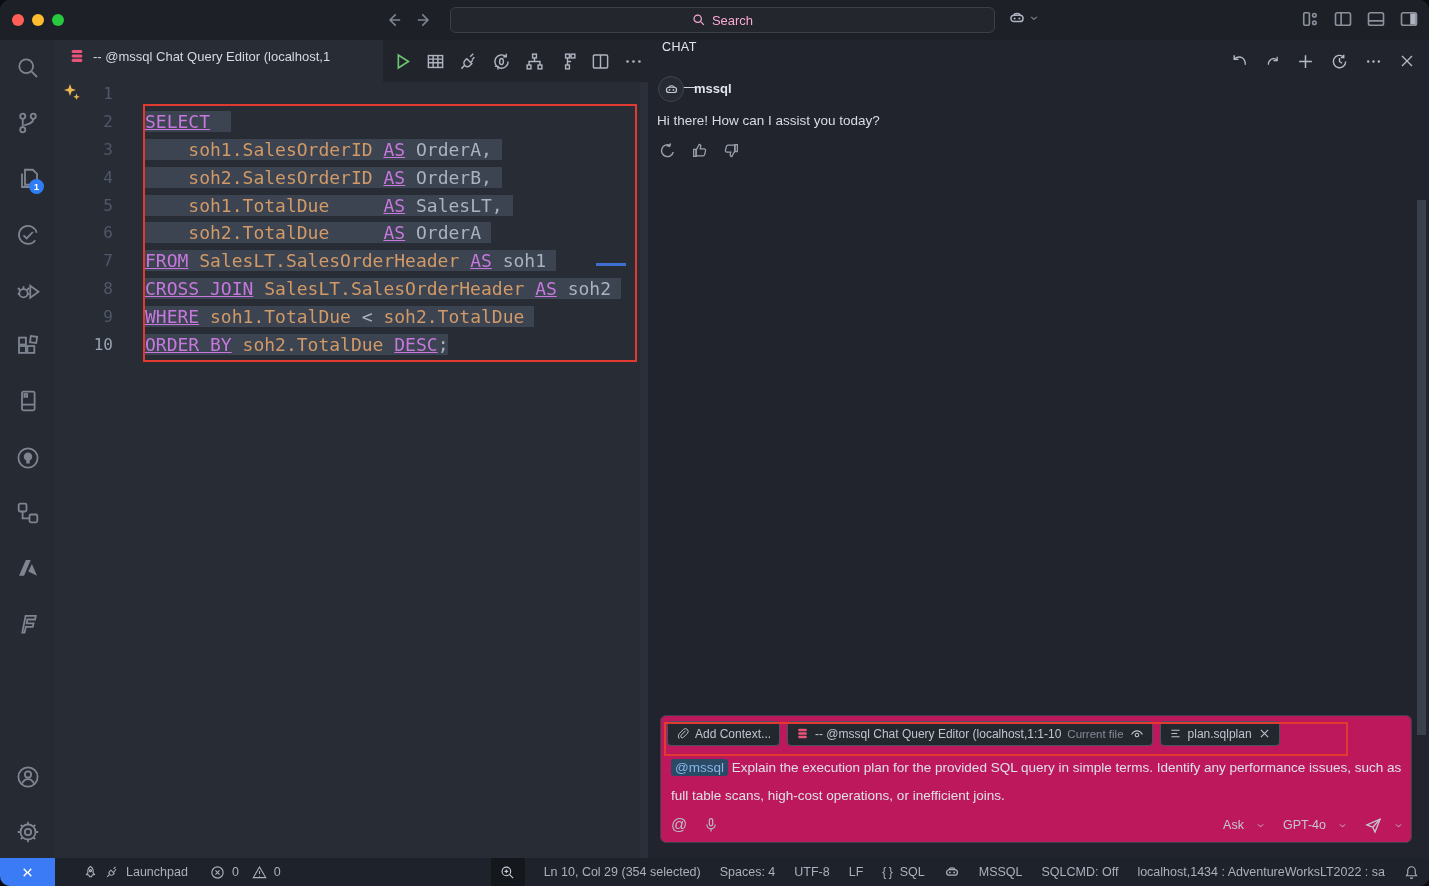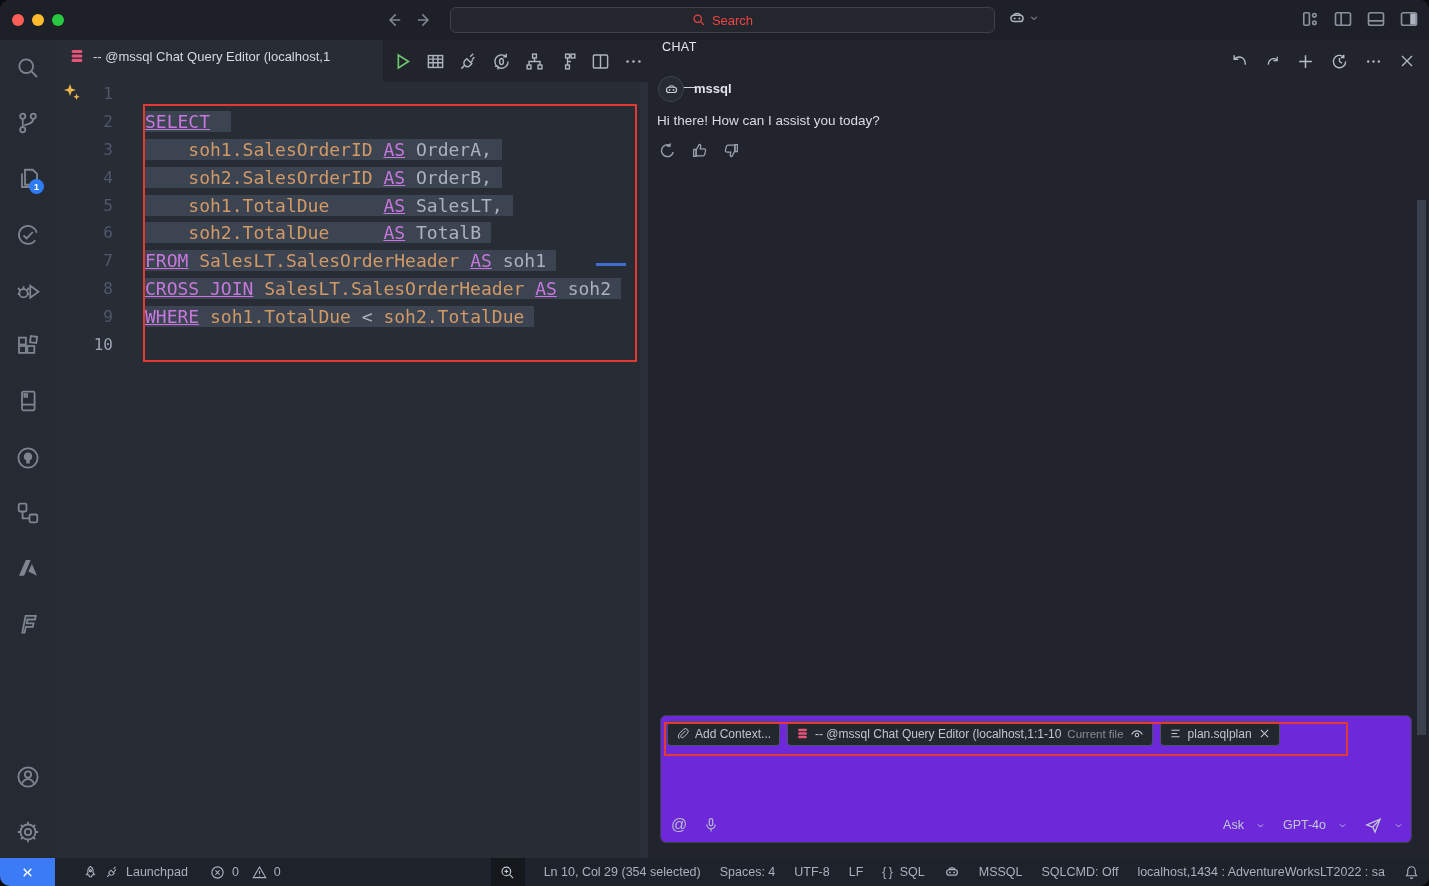--- a/index.html
+++ b/index.html
@@ -14,21 +14,21 @@
 
   
   #titlebar { position:absolute; left:0; top:0; width:1429px; height:40px; background:#1d2026; }
   .tl { position:absolute; top:14px; width:12px; height:12px; border-radius:50%; }
   #tl-close{ left:12px; background:#ff5f57; }
   #tl-min{ left:32px; background:#febc2e; }
   #tl-max{ left:52px; background:#28c840; }
   .nav-arrow { position:absolute; top:11px; color:#7e8591; }
   #searchbox { position:absolute; left:450px; top:7px; width:545px; height:26px;
     background:#23262d; border:1px solid #3b404a; border-radius:6px;
-    display:flex; align-items:center; justify-content:center; gap:6px; color:#ef4444; }
+    display:flex; align-items:center; justify-content:center; gap:6px; color:#f9a8d4; }
   #copilot-menu { position:absolute; left:1008px; top:9px; display:flex; align-items:center; gap:3px; color:#aeb4bf; }
   #win-controls { position:absolute; right:10px; top:9px; display:flex; gap:13px; color:#8b929e; }
 
   
   #activitybar { position:absolute; left:0; top:40px; width:55px; height:818px; background:#262a32; }
   .act { position:absolute; left:0; width:55px; height:46px; display:flex; align-items:center; justify-content:center; color:#7e8591; }
   .act svg { width:24px; height:24px; }
   .badge { position:absolute; left:29px; top:24px; width:15px; height:15px; border-radius:50%;
     background:#2f7df6; color:#fff; font-size:9.5px; font-weight:bold;
     display:flex; align-items:center; justify-content:center; }
@@ -64,21 +64,21 @@
   #chat-header-actions { position:absolute; right:14px; top:0; height:42px; display:flex; align-items:center; gap:17px; color:#b6bcc6; }
   #chat-message { position:absolute; left:0; top:32px; width:760px; }
   #chat-avatar { position:absolute; left:10px; top:4px; width:26px; height:26px; border-radius:50%;
     background:#272c34; border:1px solid #3e4450; display:flex; align-items:center; justify-content:center; color:#c6ccd6; }
   #chat-author { position:absolute; left:46px; top:9px; font-weight:bold; color:#e0e4ea; font-size:13px; }
   #chat-text { position:absolute; left:9px; top:41px; color:#d8dce2; font-size:13.5px; }
   #chat-msg-actions { position:absolute; left:11px; top:70px; display:flex; gap:15px; color:#9aa1ac; }
   #chat-scrollbar { position:absolute; left:769px; top:160px; width:9px; height:535px; background:#3a414c; }
 
   #chat-input { position:absolute; left:12px; top:675px; width:752px; height:128px;
-    background:#6d28d9; border:1px solid #3a414d; border-radius:6px; }
+    background:#be185d; border:1px solid #3a414d; border-radius:6px; }
   #chips-row { position:absolute; left:6px; top:5px; display:flex; gap:7px; }
   .chip { height:25px; border:1px solid #4a5263; border-radius:4px; display:flex; align-items:center; gap:6px;
     padding:0 8px; color:#bfc5cf; font-size:12px; white-space:nowrap; background:#23282f; }
   .chip .dim { color:#858c98; font-size:11.5px; }
   #chips-redbox { position:absolute; left:-3px; top:1px; width:684px; height:34px; border:2px solid #e23a31; pointer-events:none; }
   #input-text { position:absolute; left:10px; top:38px; width:732px; color:#dde1e7; font-size:13.5px; line-height:28px; }
   .mention { background:#2b4a66; color:#85b6e6; border-radius:3px; padding:1px 4px; }
   #input-bottom { position:absolute; left:10px; bottom:8px; width:732px; display:flex; align-items:center; gap:16px; color:#b6bcc6; }
   #input-bottom .right { margin-left:auto; display:flex; align-items:center; gap:18px; }
   .dd { display:flex; align-items:center; gap:12px; font-size:12.5px; color:#c3c9d2; }
@@ -343,36 +343,37 @@
         <div class="code-row">
           <span class="ln">4</span>
           <span class="code-text sel pad"><span class="tk-tx">    </span><span class="tk-id">soh2.SalesOrderID</span><span class="tk-tx"> </span><span class="tk-kw">AS</span><span class="tk-tx"> OrderB,</span></span>
         </div>
         <div class="code-row">
           <span class="ln">5</span>
           <span class="code-text sel pad"><span class="tk-tx">    </span><span class="tk-id">soh1.TotalDue</span><span class="tk-tx">     </span><span class="tk-kw">AS</span><span class="tk-tx"> SalesLT,</span></span>
         </div>
         <div class="code-row">
           <span class="ln">6</span>
-          <span class="code-text sel pad"><span class="tk-tx">    </span><span class="tk-id">soh2.TotalDue</span><span class="tk-tx">     </span><span class="tk-kw">AS</span><span class="tk-tx"> TotalB</span></span>
+          <span class="code-text sel pad"><span class="tk-tx">    </span><span class="tk-id">soh2.TotalDue</span><span class="tk-tx">     </span><span class="tk-kw">AS</span><span class="tk-tx"> OrderA</span></span>
         </div>
         <div class="code-row">
           <span class="ln">7</span>
           <span class="code-text sel pad"><span class="tk-kw">FROM</span><span class="tk-tx"> </span><span class="tk-id">SalesLT.SalesOrderHeader</span><span class="tk-tx"> </span><span class="tk-kw">AS</span><span class="tk-tx"> soh1</span></span>
         </div>
         <div class="code-row">
           <span class="ln">8</span>
           <span class="code-text sel pad"><span class="tk-kw">CROSS JOIN</span><span class="tk-tx"> </span><span class="tk-id">SalesLT.SalesOrderHeader</span><span class="tk-tx"> </span><span class="tk-kw">AS</span><span class="tk-tx"> soh2</span></span>
         </div>
         <div class="code-row">
           <span class="ln">9</span>
           <span class="code-text sel pad"><span class="tk-kw">WHERE</span><span class="tk-tx"> </span><span class="tk-id">soh1.TotalDue</span><span class="tk-tx"> &lt; </span><span class="tk-id">soh2.TotalDue</span></span>
         </div>
         <div class="code-row">
           <span class="ln active">10</span>
+          <span class="code-text sel"><span class="tk-kw">ORDER BY</span><span class="tk-tx"> </span><span class="tk-id">soh2.TotalDue</span><span class="tk-tx"> </span><span class="tk-kw">DESC</span><span class="tk-tx">;</span></span>
         </div>
       </div>
     <div id="cursor-artifact"></div>
     <div id="code-redbox"></div>
     <div id="editor-scrollstrip"></div>
   </div>
 
   <div id="chatpanel">
     <div id="chat-header">
       <span id="chat-title">CHAT</span>
@@ -485,20 +486,23 @@
           <span>plan.sqlplan</span>
           <span>
             <svg width="13" height="13" viewBox="0 0 16 16" fill="none" stroke="currentColor" stroke-width="1.3">
                 <path d="M3.5 3.5l9 9M12.5 3.5l-9 9"></path>
               </svg>
           </span>
         </div>
         <div id="chips-redbox"></div>
       </div>
 
+      <div id="input-text">
+        <span class="mention">@mssql</span><span> Explain the execution plan for the provided SQL query in simple terms. Identify any performance issues, such as full table scans, high-cost operations, or inefficient joins.</span>
+      </div>
 
       <div id="input-bottom">
         <span style="font-size:16px; color:#b6bcc6;">@</span>
         <span>
           <svg width="16" height="16" viewBox="0 0 16 16" fill="none" stroke="currentColor" stroke-width="1.2">
               <rect x="6.3" y="1.6" width="3.4" height="7.2" rx="1.7"></rect>
               <path d="M3.8 7.6a4.2 4.2 0 0 0 8.4 0M8 11.8v2.6"></path>
             </svg>
         </span>
         <div class="right">

